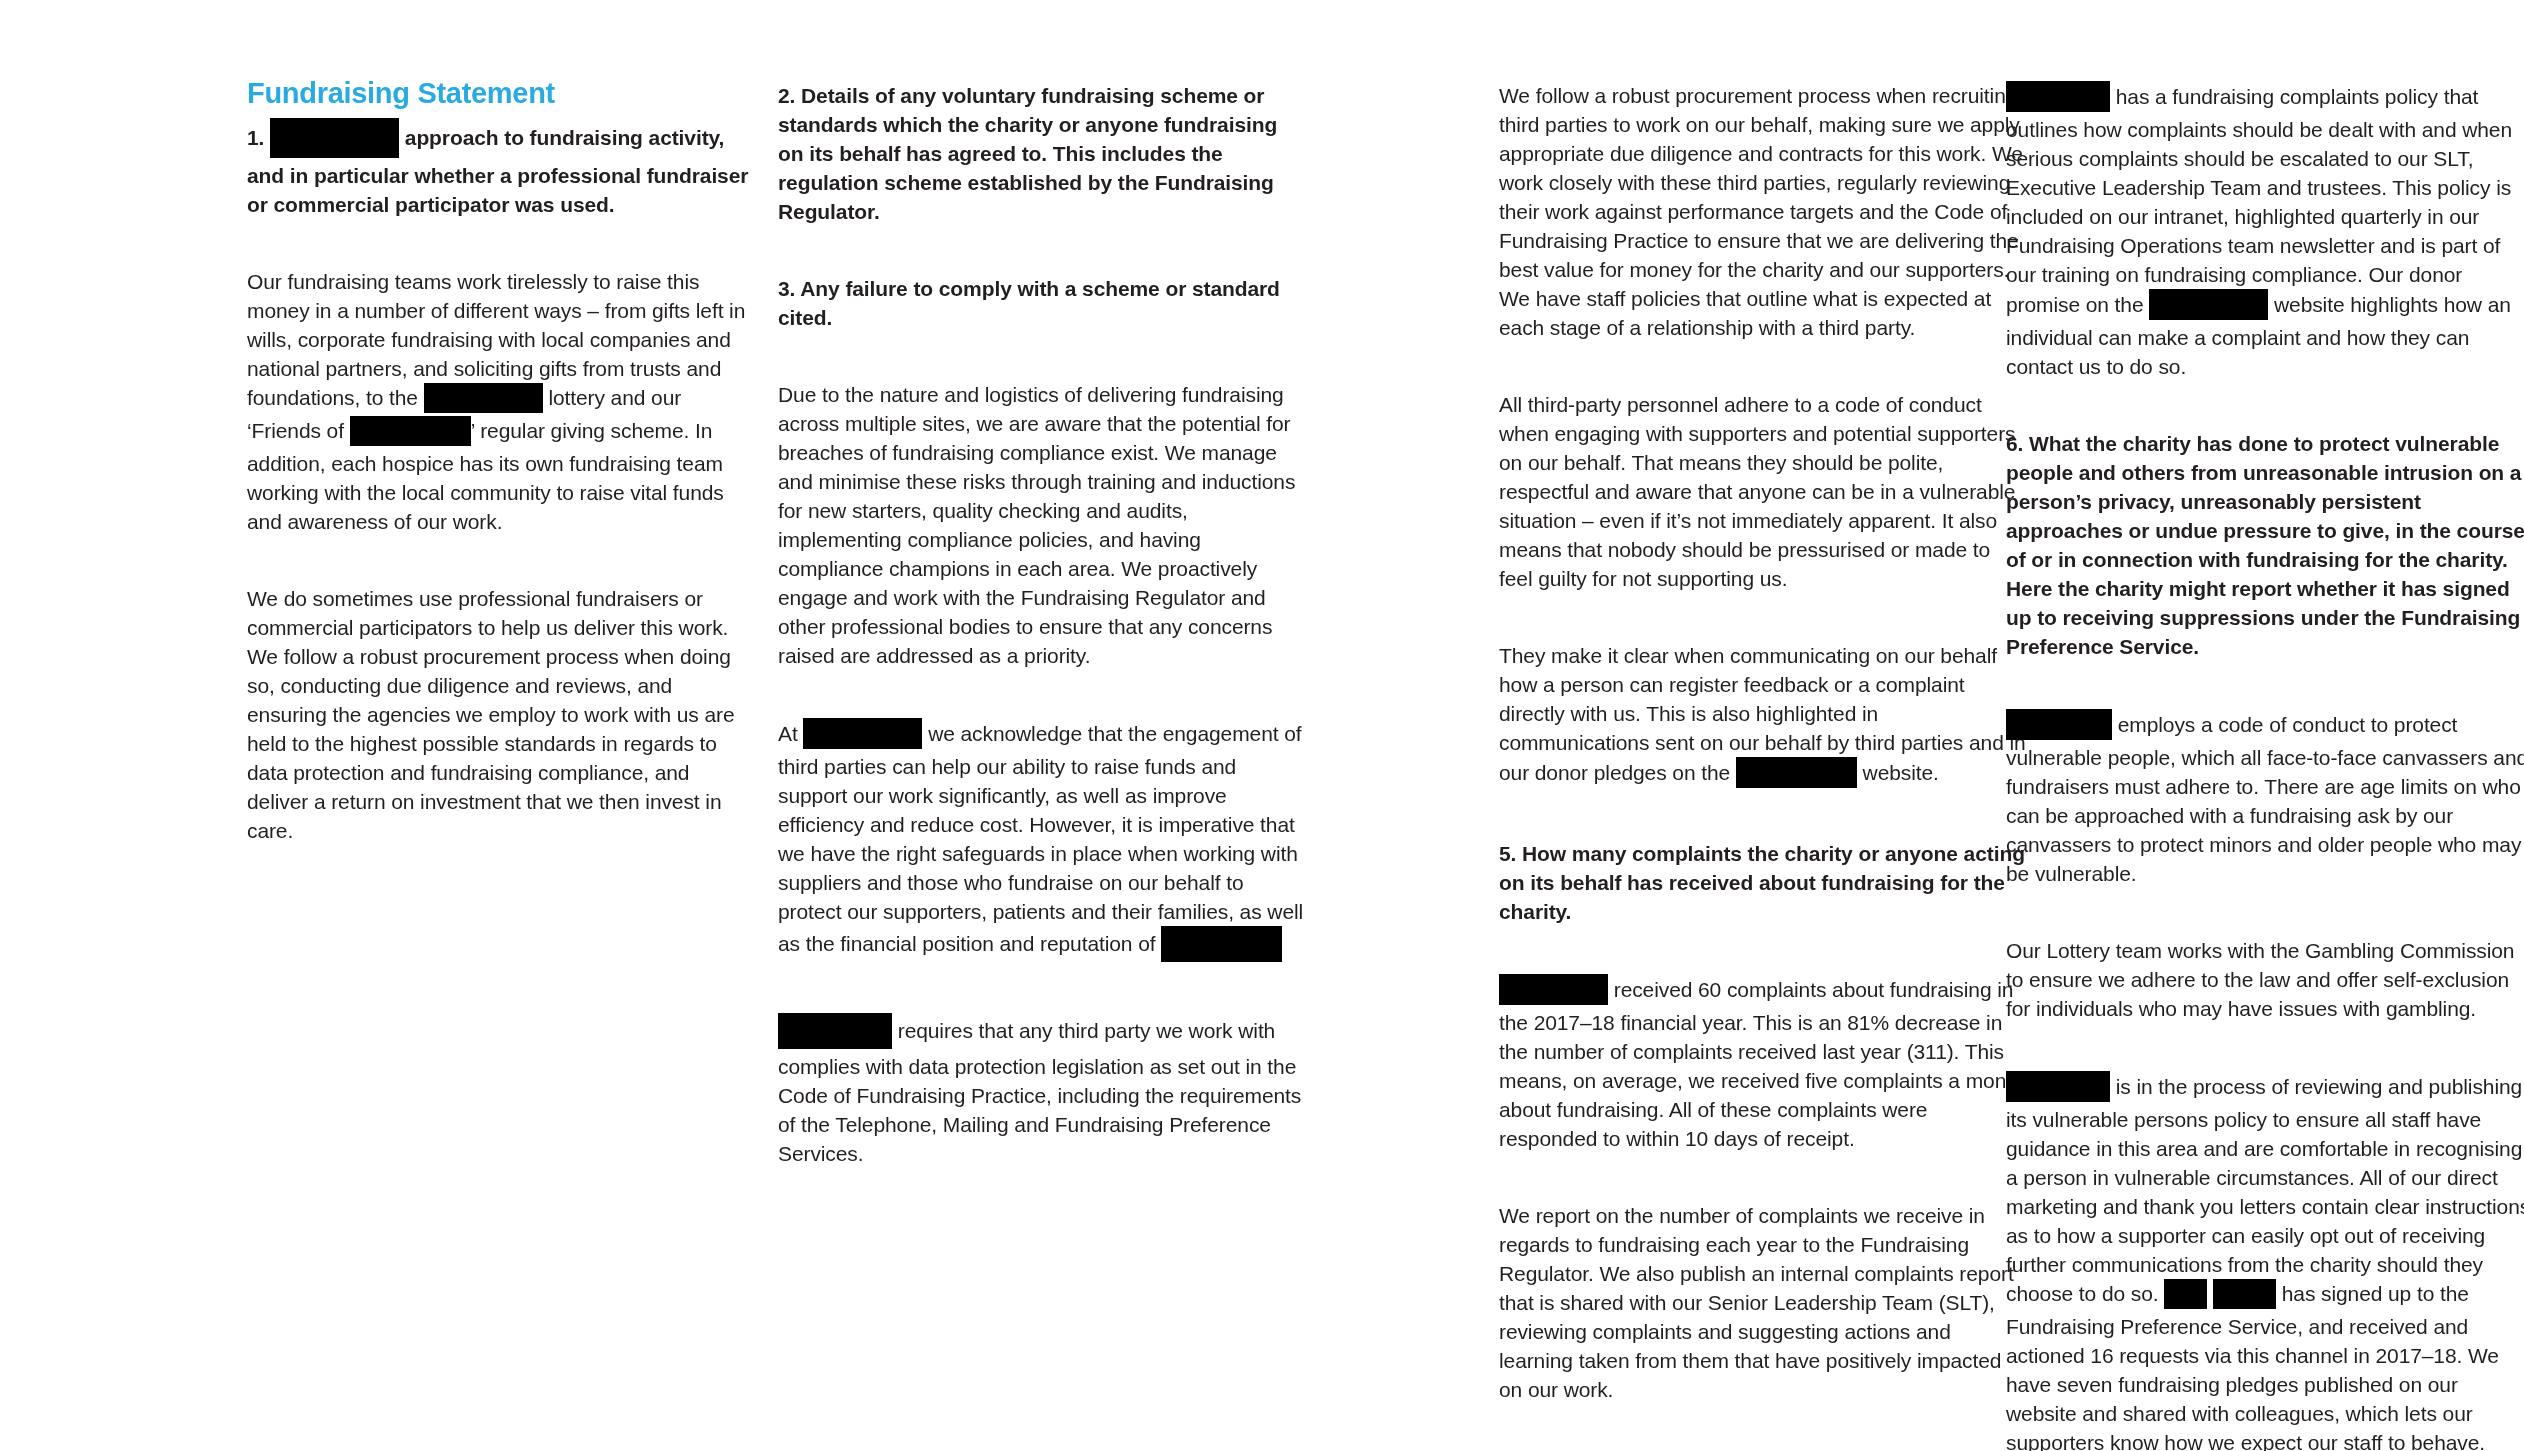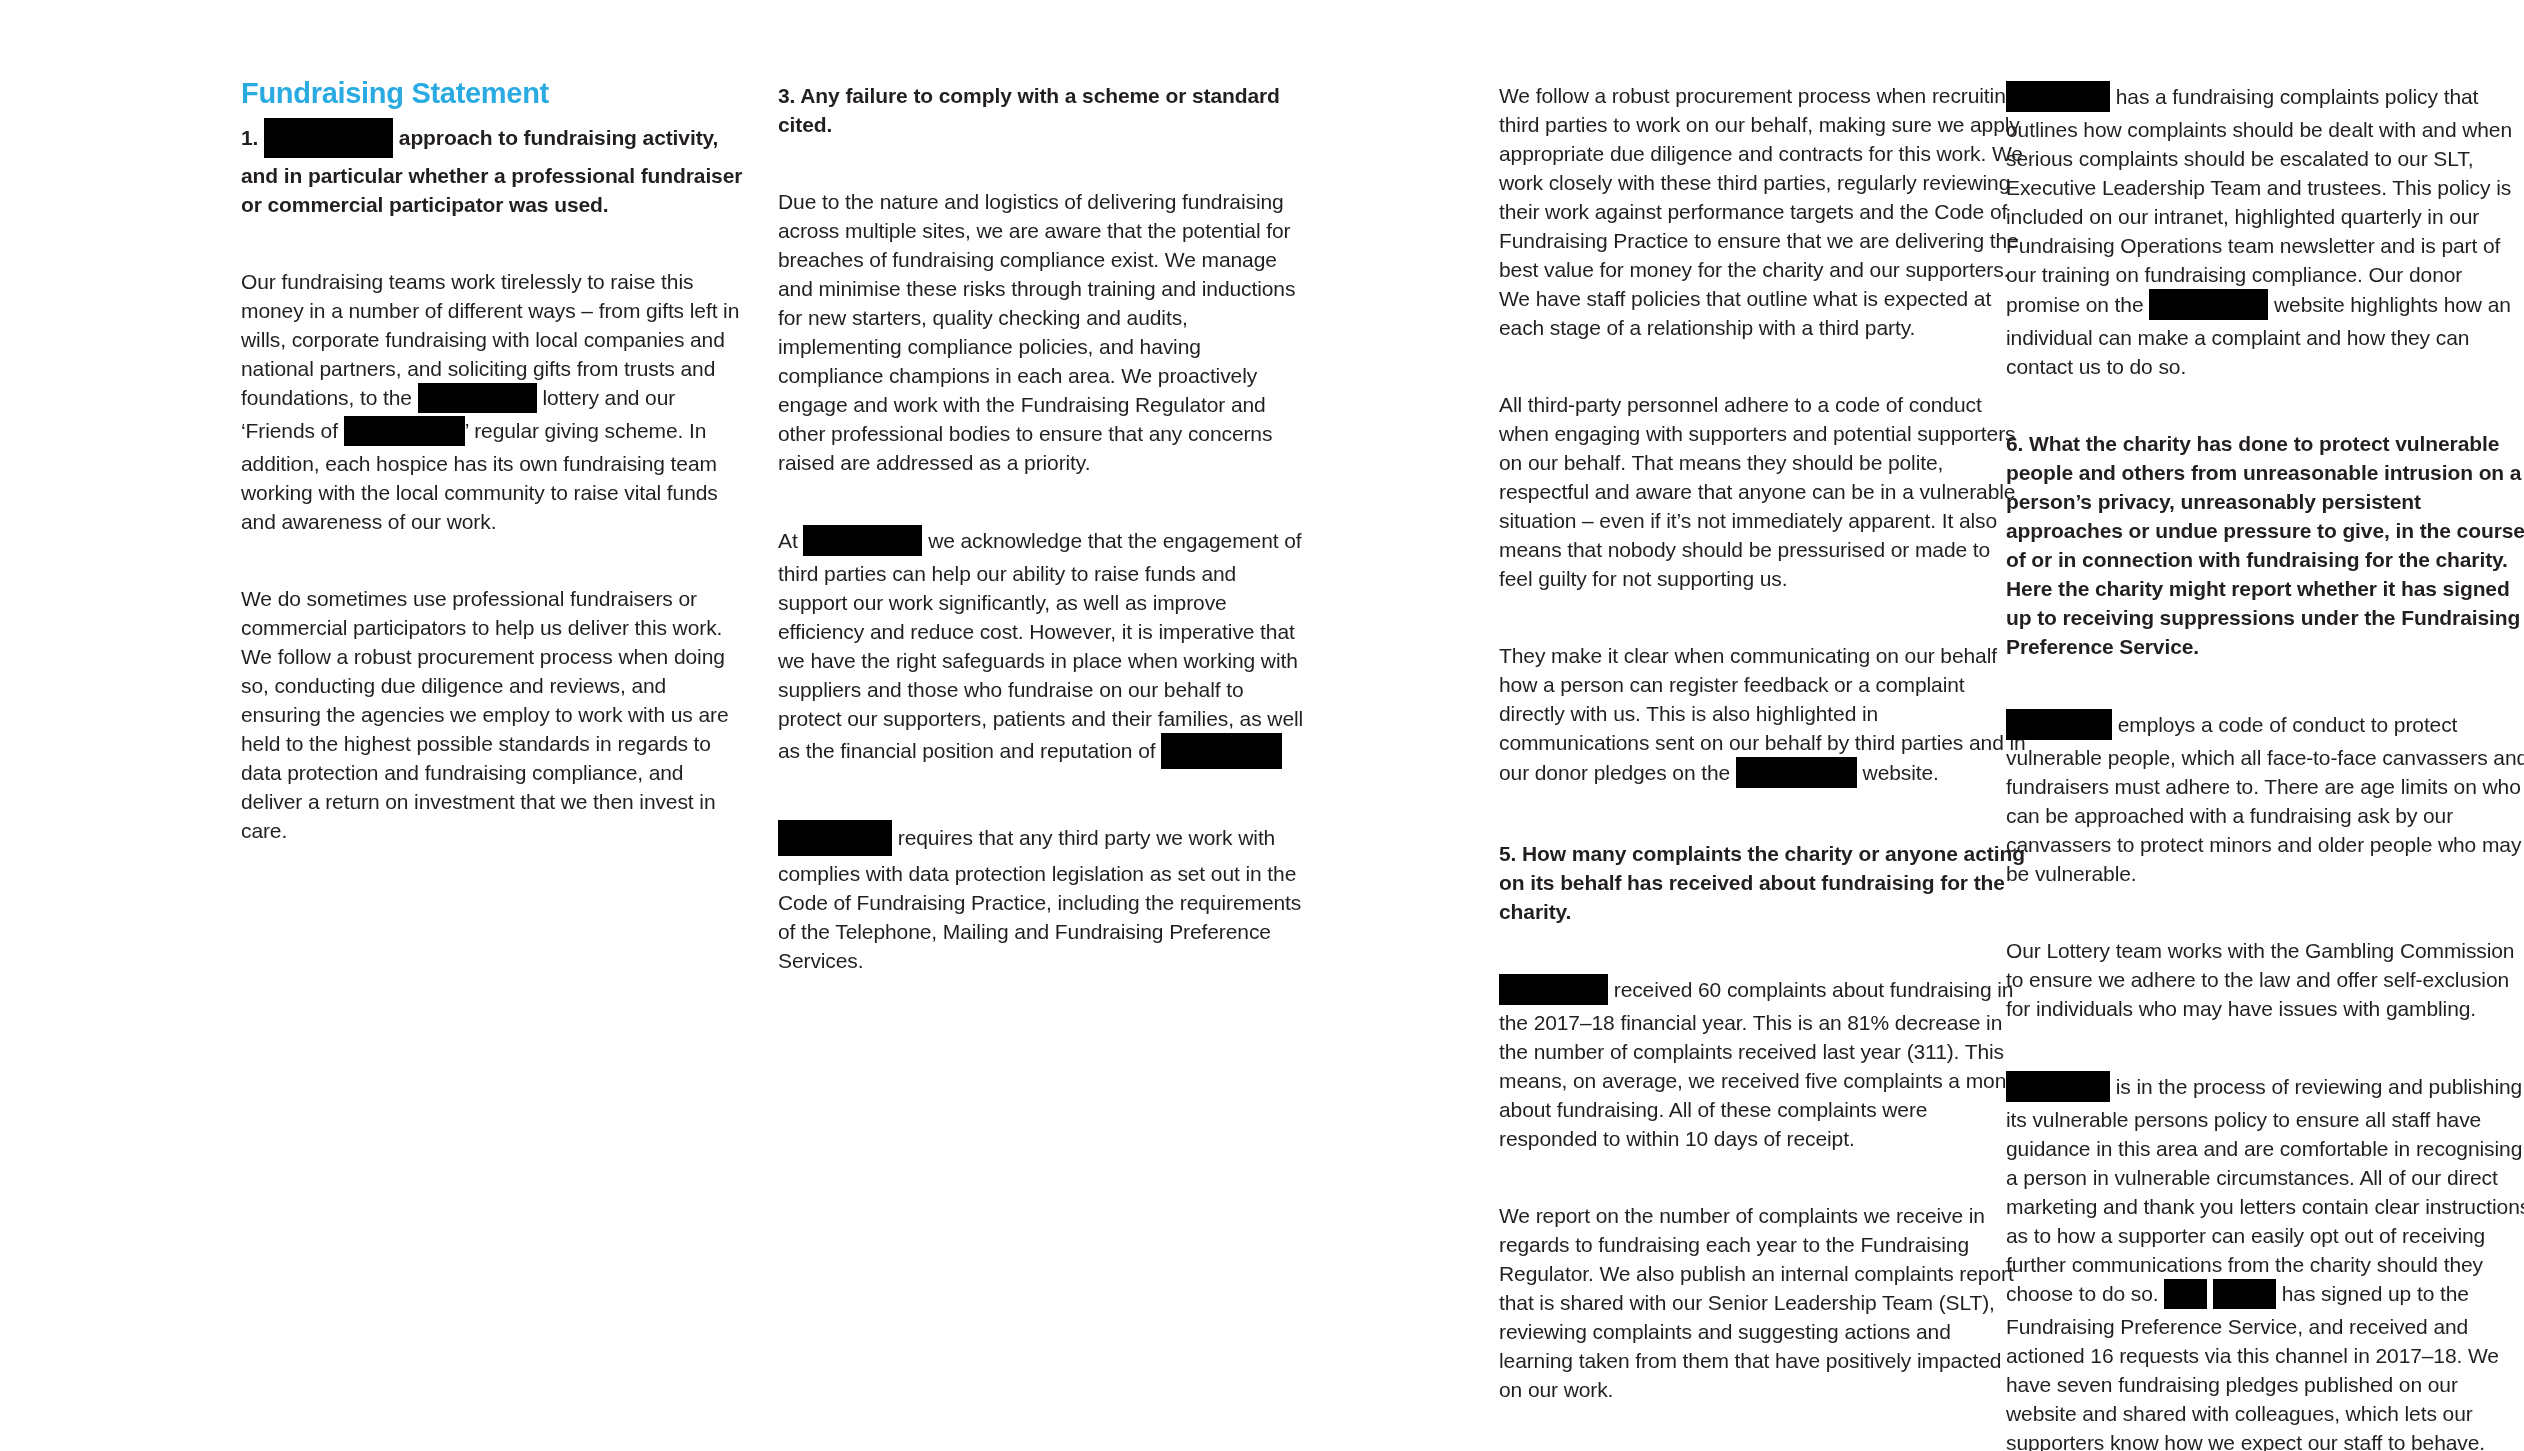--- a/index.html
+++ b/index.html
@@ -12,21 +12,21 @@
     -webkit-font-smoothing: antialiased;
   }
   .page {
     position: absolute;
     inset: 0;
   }
   .col {
     position: absolute;
     top: 81px;
   }
-  #col-0 { left: 241px;  width: 505px; top: 76px; }
+  #col-0 { left: 247px;  width: 505px; top: 76px; }
   #col-1 { left: 778px; width: 528px; }
   #col-2 { left: 1474px; width: 528px; margin-left: 25px; }
   #col-3 { left: 2006px; width: 528px; }
   h1.doc-title {
     margin: 0 0 8px 0;
     font-size: 29px;
     line-height: 34px;
     font-weight: bold;
     letter-spacing: -0.3px;
   }
@@ -48,20 +48,21 @@
 <body style="background: rgb(255, 255, 255); color: rgb(35, 31, 32);">
 
 <div class="page">
   <div class="col" id="col-0">
       <h1 class="doc-title" style="color: rgb(41, 171, 226);">Fundraising Statement</h1>
       <p class="heading"><span>1. </span><span class="redaction" style="width: 129px; height: 40px;"></span><span> approach to fundraising activity, and in particular whether a professional fundraiser or commercial participator was used.</span></p>
       <p class="body"><span>Our fundraising teams work tirelessly to raise this money in a number of different ways – from gifts left in wills, corporate fundraising with local companies and national partners, and soliciting gifts from trusts and foundations, to the </span><span class="redaction" style="width: 119px; height: 30px;"></span><span> lottery and our ‘Friends of </span><span class="redaction" style="width: 121px; height: 30px;"></span><span>’ regular giving scheme. In addition, each hospice has its own fundraising team working with the local community to raise vital funds and awareness of our work.</span></p>
       <p class="body"><span>We do sometimes use professional fundraisers or commercial participators to help us deliver this work. We follow a robust procurement process when doing so, conducting due diligence and reviews, and ensuring the agencies we employ to work with us are held to the highest possible standards in regards to data protection and fundraising compliance, and deliver a return on investment that we then invest in care.</span></p>
     </div>
   <div class="col" id="col-1">
+      <p class="heading"><span>2. Details of any voluntary fundraising scheme or standards which the charity or anyone fundraising on its behalf has agreed to. This includes the regulation scheme established by the Fundraising Regulator.</span></p>
       <p class="heading"><span>3. Any failure to comply with a scheme or standard cited.</span></p>
       <p class="body"><span>Due to the nature and logistics of delivering fundraising across multiple sites, we are aware that the potential for breaches of fundraising compliance exist. We manage and minimise these risks through training and inductions for new starters, quality checking and audits, implementing compliance policies, and having compliance champions in each area. We proactively engage and work with the Fundraising Regulator and other professional bodies to ensure that any concerns raised are addressed as a priority.</span></p>
       <p class="body"><span>At </span><span class="redaction" style="width: 119px; height: 31px;"></span><span> we acknowledge that the engagement of third parties can help our ability to raise funds and support our work significantly, as well as improve efficiency and reduce cost. However, it is imperative that we have the right safeguards in place when working with suppliers and those who fundraise on our behalf to protect our supporters, patients and their families, as well as the financial position and reputation of </span><span class="redaction" style="width: 121px; height: 36px;"></span></p>
       <p class="body"><span class="redaction" style="width: 114px; height: 36px;"></span><span> requires that any third party we work with complies with data protection legislation as set out in the Code of Fundraising Practice, including the requirements of the Telephone, Mailing and Fundraising Preference Services.</span></p>
     </div>
   <div class="col" id="col-2">
       <p class="body"><span>We follow a robust procurement process when recruiting third parties to work on our behalf, making sure we apply appropriate due diligence and contracts for this work. We work closely with these third parties, regularly reviewing their work against performance targets and the Code of Fundraising Practice to ensure that we are delivering the best value for money for the charity and our supporters. We have staff policies that outline what is expected at each stage of a relationship with a third party.</span></p>
       <p class="body"><span>All third-party personnel adhere to a code of conduct when engaging with supporters and potential supporters on our behalf. That means they should be polite, respectful and aware that anyone can be in a vulnerable situation – even if it’s not immediately apparent. It also means that nobody should be pressurised or made to feel guilty for not supporting us.</span></p>
       <p class="body"><span>They make it clear when communicating on our behalf how a person can register feedback or a complaint directly with us. This is also highlighted in communications sent on our behalf by third parties and in our donor pledges on the </span><span class="redaction" style="width: 121px; height: 31px;"></span><span> website.</span></p>
       <p class="heading"><span>5. How many complaints the charity or anyone acting on its behalf has received about fundraising for the charity.</span></p>

